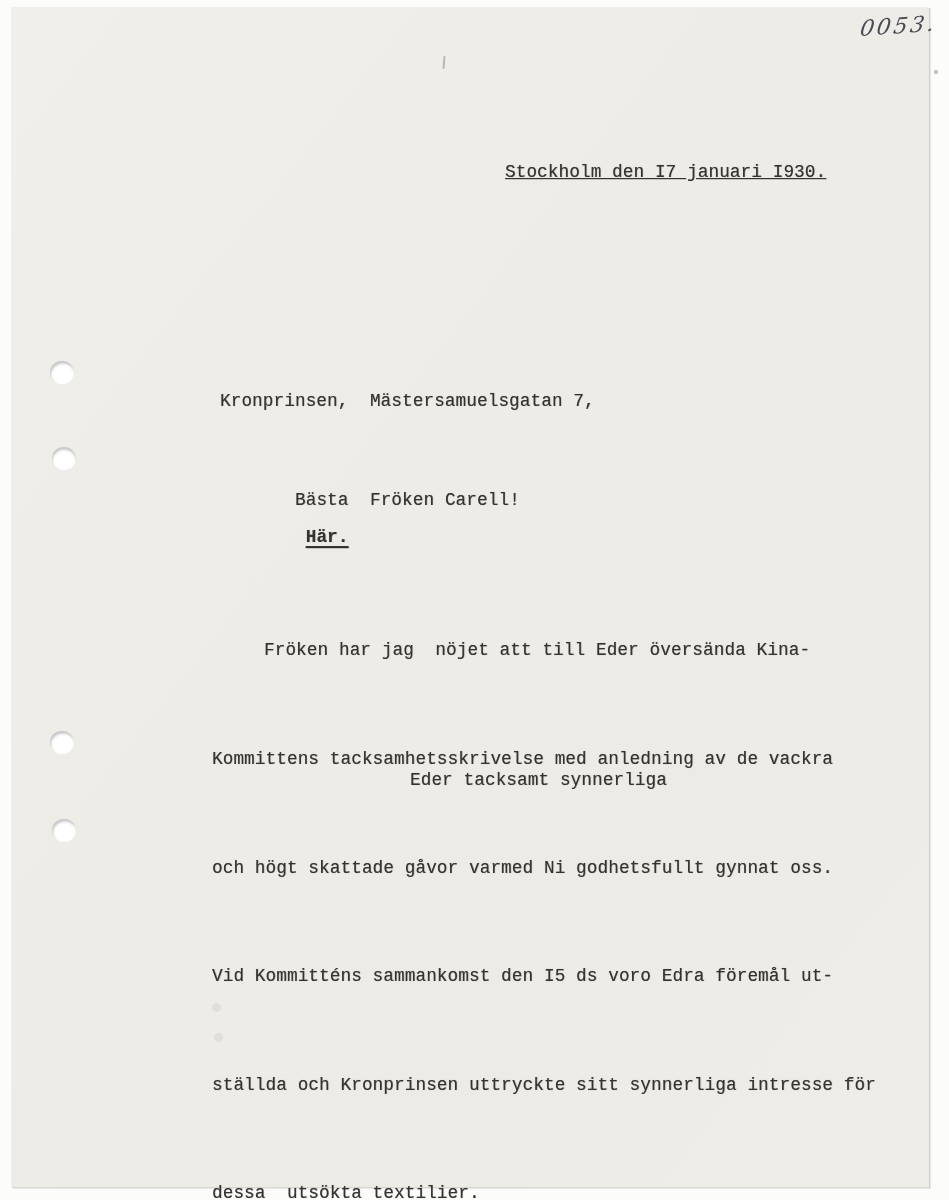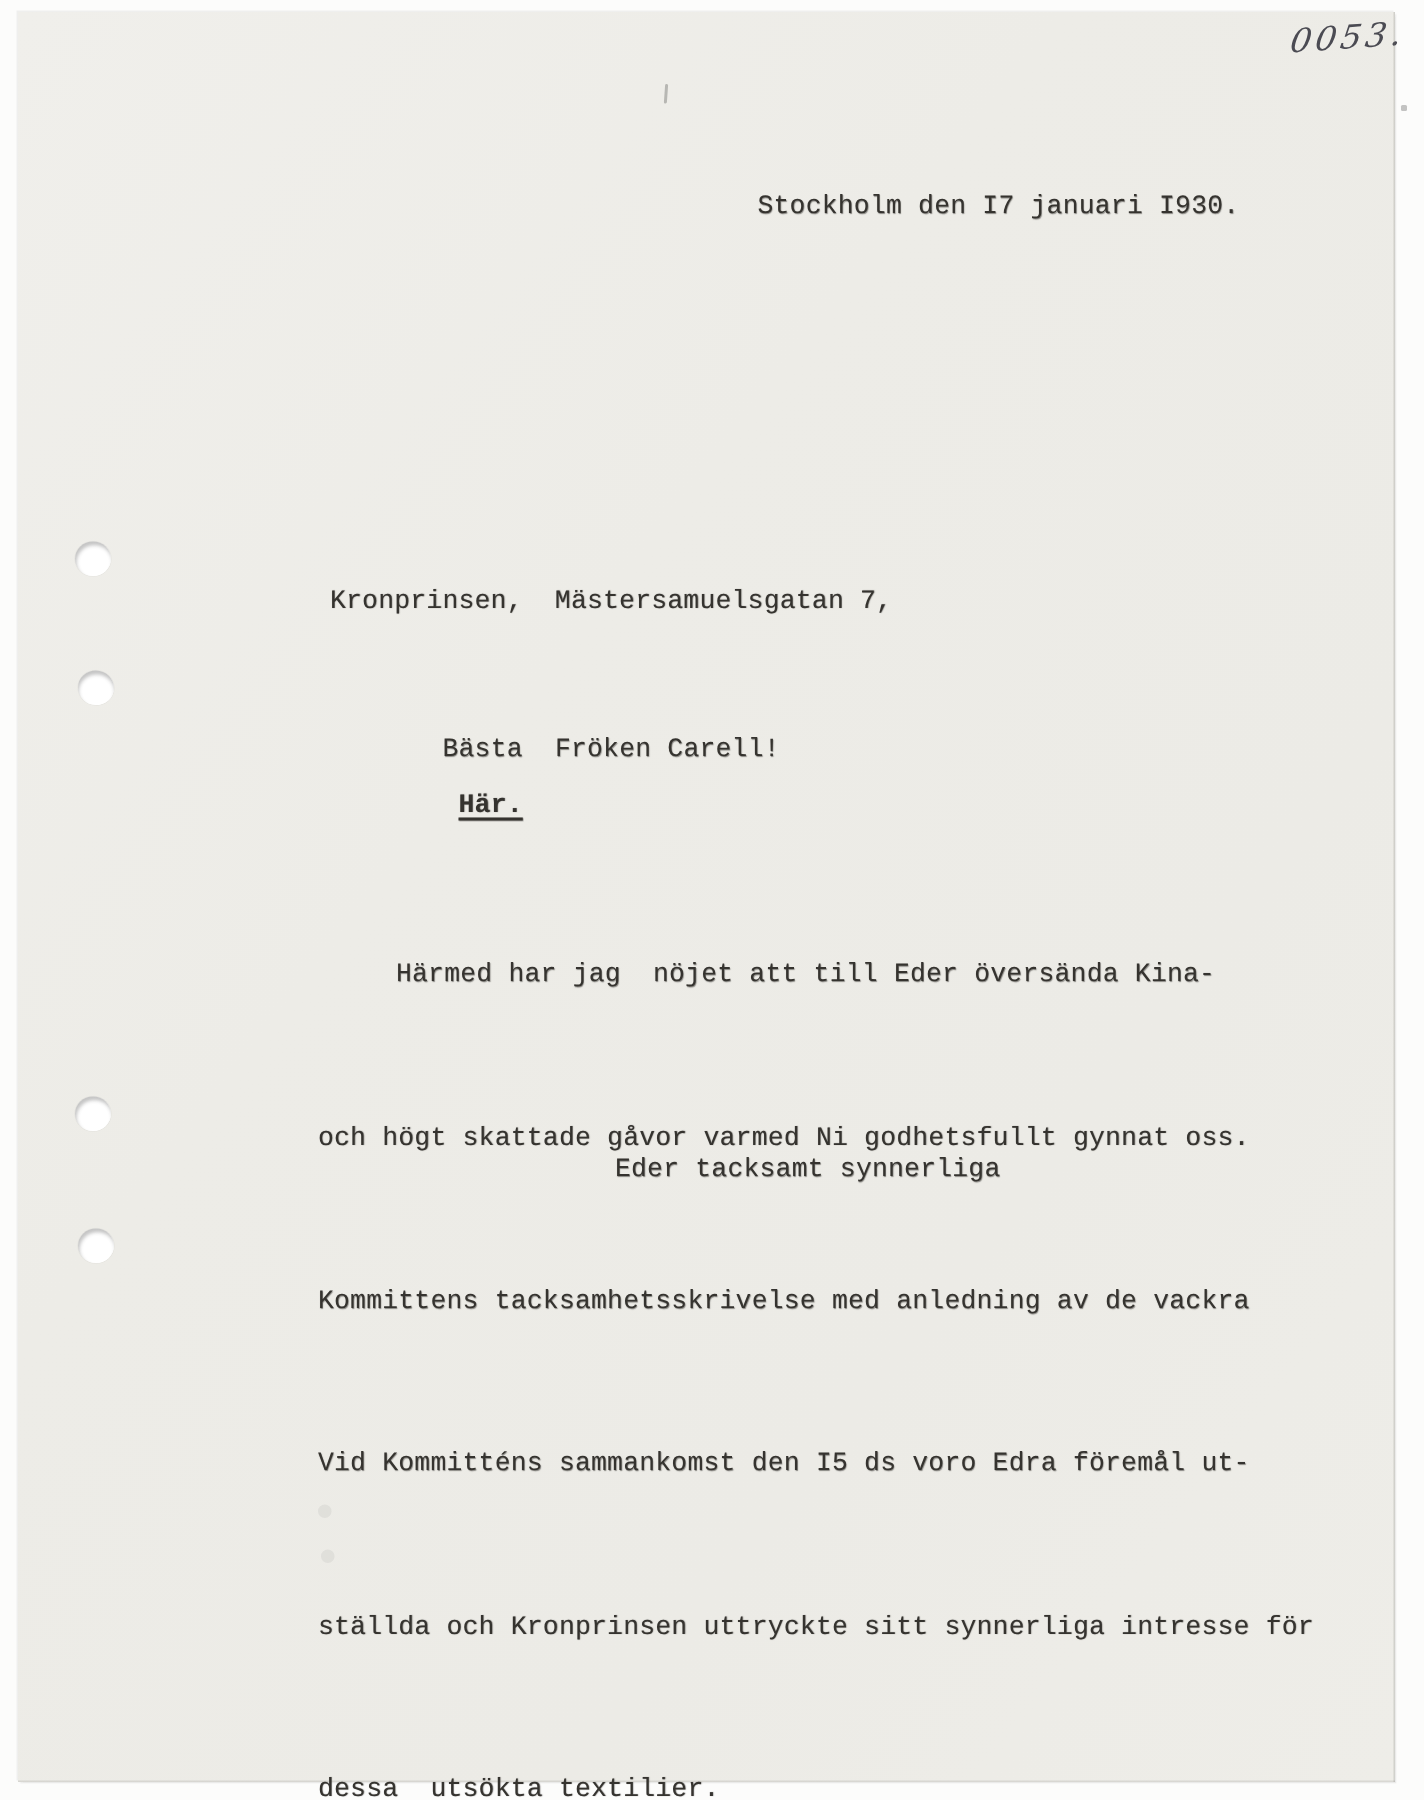--- a/index.html
+++ b/index.html
@@ -81,21 +81,21 @@
 
   
   .typed {
     position: absolute;
     color: #35332f;
     font-size: 17.6px;
     letter-spacing: 0.15px;
     text-shadow: 0.4px 0.4px 0.7px rgba(53,51,47,0.55);
     white-space: pre;
   }
-  .dateline { top: 120px; left: 493px; }
+  .dateline { top: 154px; left: 493px; text-decoration: underline; }
   .address  { top: 308px; left: 208px; line-height: 34px; }
   .address .underlined {
     display: inline-block;
     text-decoration: underline;
     text-underline-offset: 4px;
     text-decoration-thickness: 1.5px;
     font-weight: bold;
   }
   .salutation { top: 482px; left: 283px; }
   .letter-body { top: 552px; left: 200px; line-height: 36.2px; }
@@ -155,23 +155,23 @@
     <div class="typed address">
       <div>Kronprinsen,  Mästersamuelsgatan 7,</div>
       <div>
         <span class="underlined">Här.</span>
       </div>
     </div>
 
     <div class="typed salutation">Bästa  Fröken Carell!</div>
 
     <div class="typed letter-body">
-      <div class="indent">Härmed har jag  nöjet att till Eder översända Kina-</div>
+      <div class="indent">Fröken har jag  nöjet att till Eder översända Kina-</div>
+      <div>Kommittens tacksamhetsskrivelse med anledning av de vackra</div>
       <div>och högt skattade gåvor varmed Ni godhetsfullt gynnat oss.</div>
-      <div>Kommittens tacksamhetsskrivelse med anledning av de vackra</div>
       <div>Vid Kommitténs sammankomst den I5 ds voro Edra föremål ut-</div>
       <div>ställda och Kronprinsen uttryckte sitt synnerliga intresse för</div>
       <div>dessa  utsökta textilier.</div>
     </div>
 
     <div class="typed closing">Eder tacksamt synnerliga</div>
 
   </div>
 
   <div class="speck-edge"></div>

